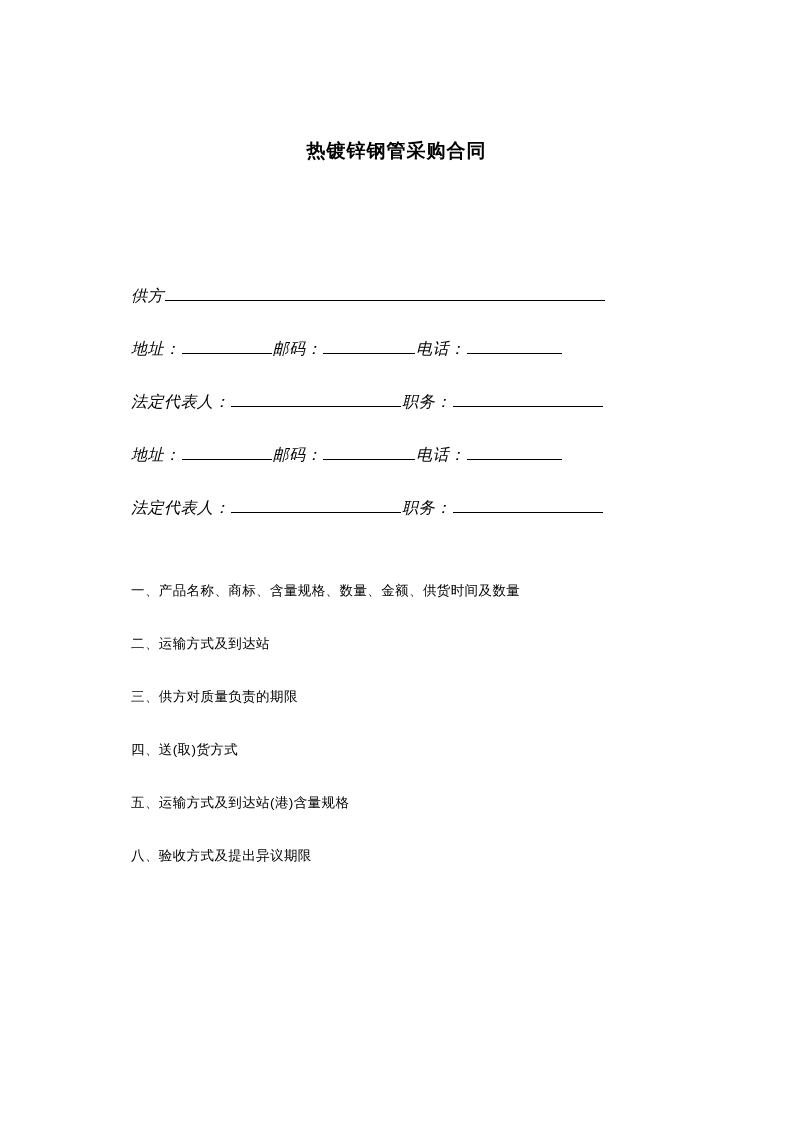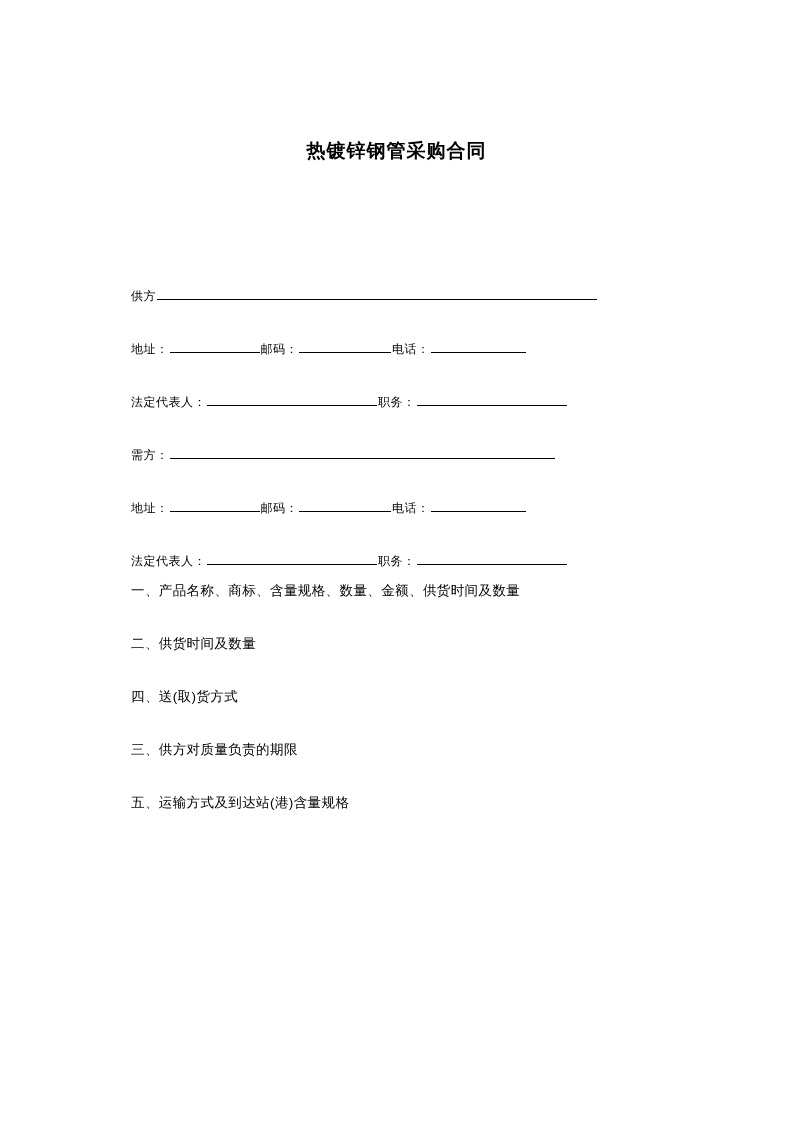--- a/index.html
+++ b/index.html
@@ -29,24 +29,25 @@
     font-weight: bold;
     letter-spacing: 1px;
   }
   .body-block {
     position: absolute;
     left: 131px;
     top: 286px;
     width: 530px;
   }
   .line {
-    font-size: 12px;
+    font-size: 16px;
     line-height: 20px;
     margin-bottom: 33px;
     white-space: nowrap;
+    font-style: italic;
   }
   .line:last-child {
     margin-bottom: 0;
   }
   .lbl {
     letter-spacing: 0.5px;
   }
   .fill {
     display: inline-block;
     border-bottom: 1px solid #000;
@@ -97,37 +98,35 @@
     </div>
 
     <div class="line">
       <span class="lbl">地址：</span><span class="fill f-short"></span><span class="lbl">邮码：</span><span class="fill f-short2"></span><span class="lbl">电话：</span><span class="fill f-short3"></span>
     </div>
 
     <div class="line">
       <span class="lbl">法定代表人：</span><span class="fill f-mid"></span><span class="lbl">职务：</span><span class="fill f-mid2"></span>
     </div>
 
-    <div class="line">
-      <span class="lbl">需方：</span><span class="fill f-long2"></span>
-    </div>
 
     <div class="line">
       <span class="lbl">地址：</span><span class="fill f-short"></span><span class="lbl">邮码：</span><span class="fill f-short2"></span><span class="lbl">电话：</span><span class="fill f-short3"></span>
     </div>
 
     <div class="line">
       <span class="lbl">法定代表人：</span><span class="fill f-mid"></span><span class="lbl">职务：</span><span class="fill f-mid2"></span>
     </div>
 
   </div>
 
   <div class="clauses">
     <div class="clause">一、产品名称、商标、含量规格、数量、金额、供货时间及数量</div>
-    <div class="clause">二、供货时间及数量</div>
+    <div class="clause">二、运输方式及到达站</div>
+    <div class="clause">三、供方对质量负责的期限</div>
     <div class="clause">四、送(取)货方式</div>
-    <div class="clause">三、供方对质量负责的期限</div>
     <div class="clause">五、运输方式及到达站(港)含量规格</div>
+    <div class="clause">八、验收方式及提出异议期限</div>
   </div>
 
   <div class="page-number">1</div>
 
 </div>
 
 </body></html>

